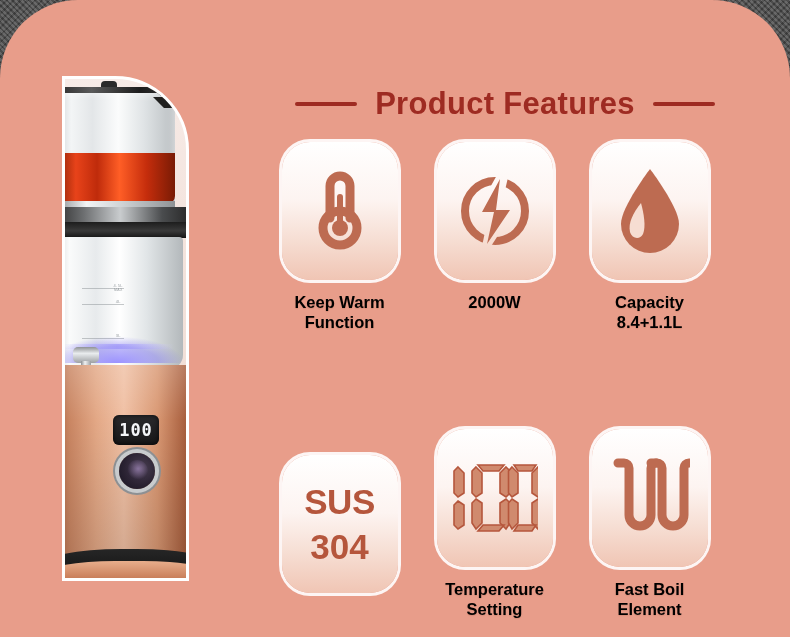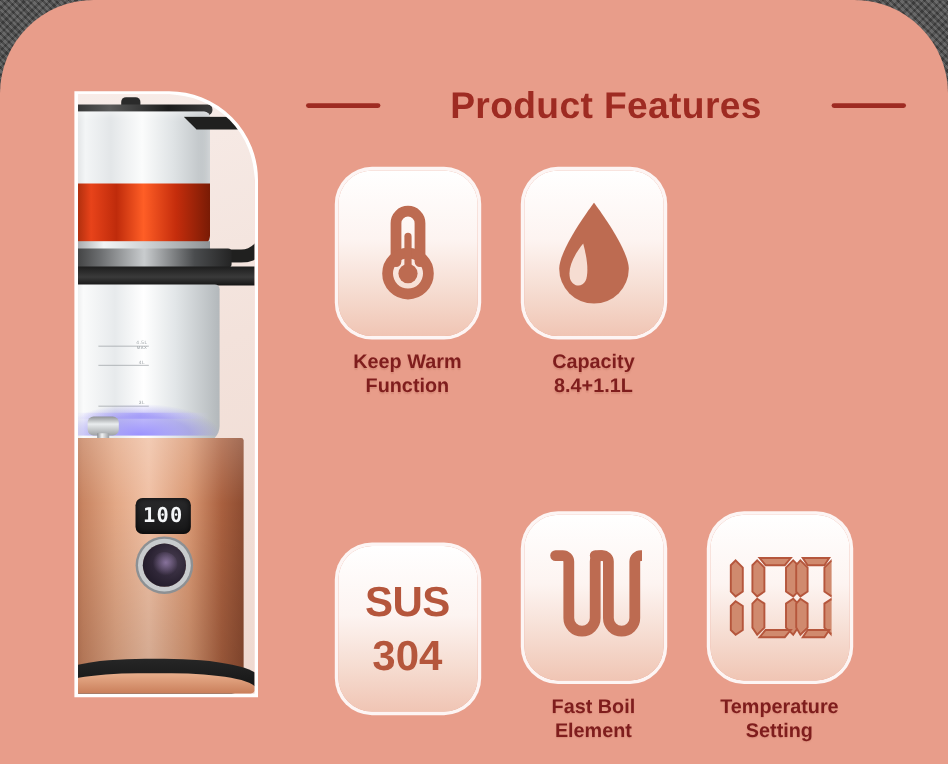--- a/index.html
+++ b/index.html
@@ -18,21 +18,21 @@
       linear-gradient(#4a4a4a,#3b3b3b);
   }
   .banner{
     position:absolute;left:0;top:0;width:790px;height:637px;
     background:#e89d8a;
     border-radius:78px 78px 0 0;
     overflow:hidden;
   }
   
   .product-frame{
-    position:absolute;left:62px;top:76px;width:153px;height:505px;
+    position:absolute;left:62px;top:76px;width:127px;height:505px;
     background:linear-gradient(160deg,#f7ece8 0%,#f3e2db 45%,#efd9d0 100%);
     border:3px solid #ffffff;
     border-radius:0 74px 0 0;
     box-sizing:border-box;
     overflow:hidden;
   }
   .prod{position:absolute;}
   
   .pot-glass{
     left:-8px;top:14px;width:118px;height:122px;
@@ -153,22 +153,22 @@
     background:linear-gradient(180deg,#262626,#0f0f0f);
     border-radius:50%/55%;
   }
   .base-ring2{
     left:-20px;top:482px;width:168px;height:26px;
     background:linear-gradient(180deg,#e8ae8c,#b9653f);
     border-radius:50%/60%;
   }
   
   .title-row{
-    position:absolute;left:255px;top:66px;width:500px;height:44px;
-    display:flex;align-items:center;justify-content:space-between;gap:18px;
+    position:absolute;left:255px;top:82px;width:500px;height:44px;
+    display:flex;align-items:center;justify-content:center;gap:18px;
   }
   .title-rule{width:62px;height:4px;background:#9e2b22;border-radius:2px;}
   .title-text{
     color:#9e2b22;font-size:31px;font-weight:bold;letter-spacing:.3px;
     white-space:nowrap;
   }
   
   .grid{
     position:absolute;left:262px;top:142px;width:500px;height:440px;
   }
@@ -176,21 +176,21 @@
   .row-2{margin-top:97px;align-items:center;}
   .cell{width:155px;display:flex;flex-direction:column;align-items:center;}
   .card{
     width:116px;height:138px;border-radius:28px;
     background:linear-gradient(180deg,#ffffff 0%,#fdf4f1 42%,#f6ddd2 72%,#f0c5b4 100%);
     box-shadow:0 0 0 3px rgba(255,255,255,.9);
     display:flex;align-items:center;justify-content:center;
     position:relative;
   }
   .label{
-    margin-top:12px;color:#7f1d1d;font-size:16.5px;font-weight:bold;
+    margin-top:12px;color:#000000;font-size:16.5px;font-weight:bold;
     line-height:1.22;text-align:center;white-space:pre-line;
     text-shadow:0 1px 1px rgba(170,95,75,.25);
   }
   .icon-svg{display:block;}
   .sus{
     color:#b5563c;font-weight:bold;text-align:center;line-height:1.02;
   }
   .sus .t1{font-size:35px;letter-spacing:-.5px;display:block;}
   .sus .t2{font-size:35px;letter-spacing:0px;display:block;margin-top:10px;}
 </style>
@@ -256,20 +256,37 @@
               <circle cx="33" cy="58" r="17" fill="none" stroke="#bd6b51" stroke-width="9"></circle>
               <circle cx="33" cy="58" r="8" fill="#bd6b51"></circle>
               <rect x="30" y="24" width="6" height="30" rx="3" fill="#bd6b51"></rect>
             </svg>
           </span>
         </div>
         <div class="label">Keep Warm
 Function</div>
       </div>
 
+      <div class="cell">
+        <div class="card">
+          <span>
+            <svg class="icon-svg" width="80" height="80" viewBox="0 0 80 80">
+              <defs>
+                <mask id="boltmask">
+                  <rect width="80" height="80" fill="#fff"></rect>
+                  <path d="M46 4 L26 40 h12 L30 78 L56 38 H42 L50 4 Z" fill="#000" stroke="#000" stroke-width="7" stroke-linejoin="round"></path>
+                </mask>
+              </defs>
+              <circle cx="40" cy="40" r="30" fill="none" stroke="#bd6b51" stroke-width="8" mask="url(#boltmask)"></circle>
+              <path d="M45 8 L27 41 h12 L32 73 L55 39 H41 Z" fill="#bd6b51"></path>
+            </svg>
+          </span>
+        </div>
+        <div class="label">2000W</div>
+      </div>
 
       <div class="cell">
         <div class="card">
           <span>
             <svg class="icon-svg" width="66" height="88" viewBox="0 0 66 88">
               <path d="M33 2 C33 2 62 40 62 57 A29 29 0 0 1 4 57 C4 40 33 2 33 2 Z" fill="#bd6b51"></path>
               <path d="M24 36 C16 46 11 56 13 65 C15 72 23 73 26 67 C29 60 27 47 24 36 Z" fill="#f6ddd2"></path>
             </svg>
           </span>
         </div>
@@ -281,33 +298,20 @@
 
     <div class="row row-2">
 
       <div class="cell">
         <div class="card">
           <span class="sus">
             <span class="t1">SUS</span>
             <span class="t2">304</span>
           </span>
         </div>
-      </div>
-
-      <div class="cell">
-        <div class="card">
-          <span>
-            <svg class="icon-svg" width="80" height="82" viewBox="0 0 80 82">
-              <path d="M8 6 h6 a5 5 0 0 1 5 5 V58 a11 11 0 0 0 22 0 V11 a5 5 0 0 1 5 -5" fill="none" stroke="#bd6b51" stroke-width="9" stroke-linecap="round"></path>
-              <path d="M41 6 h6 a5 5 0 0 1 5 5 V58 a11 11 0 0 0 22 0 V11 a5 5 0 0 1 5 -5" fill="none" stroke="#bd6b51" stroke-width="9" stroke-linecap="round"></path>
-            </svg>
-          </span>
-        </div>
-        <div class="label">Fast Boil
-Element</div>
       </div>
 
       <div class="cell">
         <div class="card">
           <span>
             <svg class="icon-svg" width="86" height="74" viewBox="0 0 86 74">
               <g fill="#d08a6e" stroke="#b5563c" stroke-width="1.6">
 
                 <polygon points="6,6 12,12 12,32 6,36 2,32 2,10"></polygon>
                 <polygon points="6,40 12,44 12,64 6,68 2,64 2,44"></polygon>
@@ -326,15 +330,28 @@
                 <polygon points="86,38 89,42 89,62 86,68 80,62 80,42"></polygon>
                 <polygon points="62,70 80,70 84,64 66,64"></polygon>
               </g>
             </svg>
           </span>
         </div>
         <div class="label">Temperature
 Setting</div>
       </div>
 
+      <div class="cell">
+        <div class="card">
+          <span>
+            <svg class="icon-svg" width="80" height="82" viewBox="0 0 80 82">
+              <path d="M8 6 h6 a5 5 0 0 1 5 5 V58 a11 11 0 0 0 22 0 V11 a5 5 0 0 1 5 -5" fill="none" stroke="#bd6b51" stroke-width="9" stroke-linecap="round"></path>
+              <path d="M41 6 h6 a5 5 0 0 1 5 5 V58 a11 11 0 0 0 22 0 V11 a5 5 0 0 1 5 -5" fill="none" stroke="#bd6b51" stroke-width="9" stroke-linecap="round"></path>
+            </svg>
+          </span>
+        </div>
+        <div class="label">Fast Boil
+Element</div>
+      </div>
+
     </div>
   </div>
 </div>
 
 </body></html>

